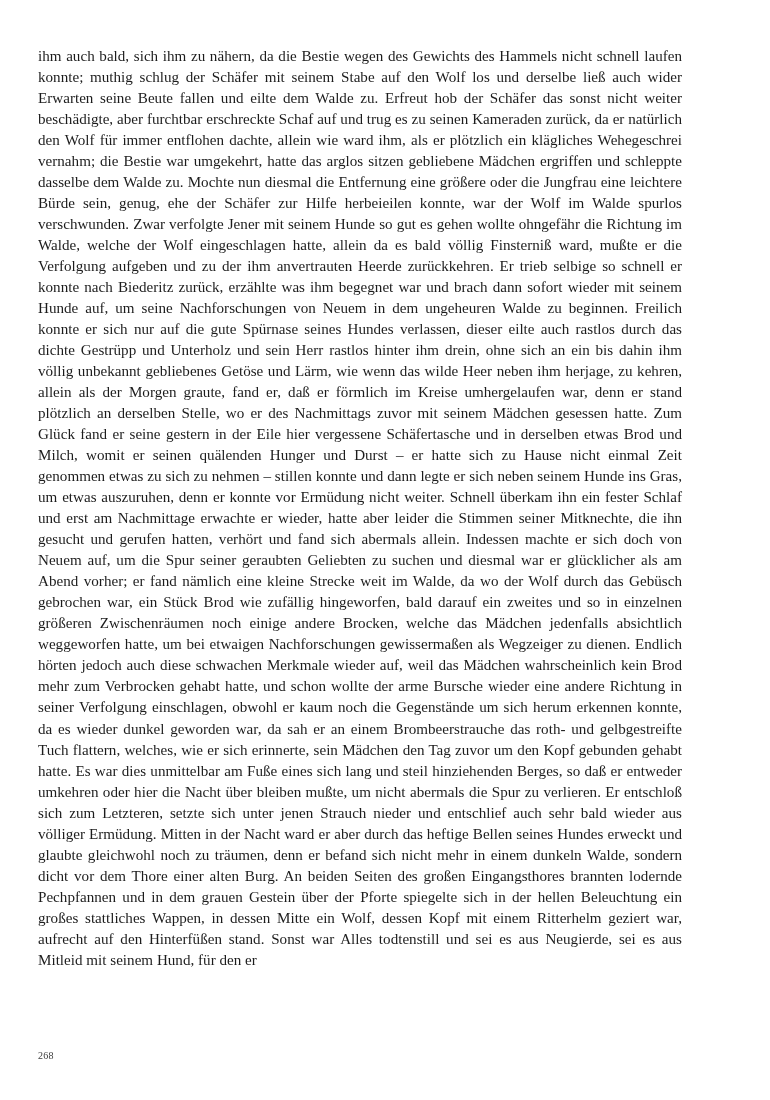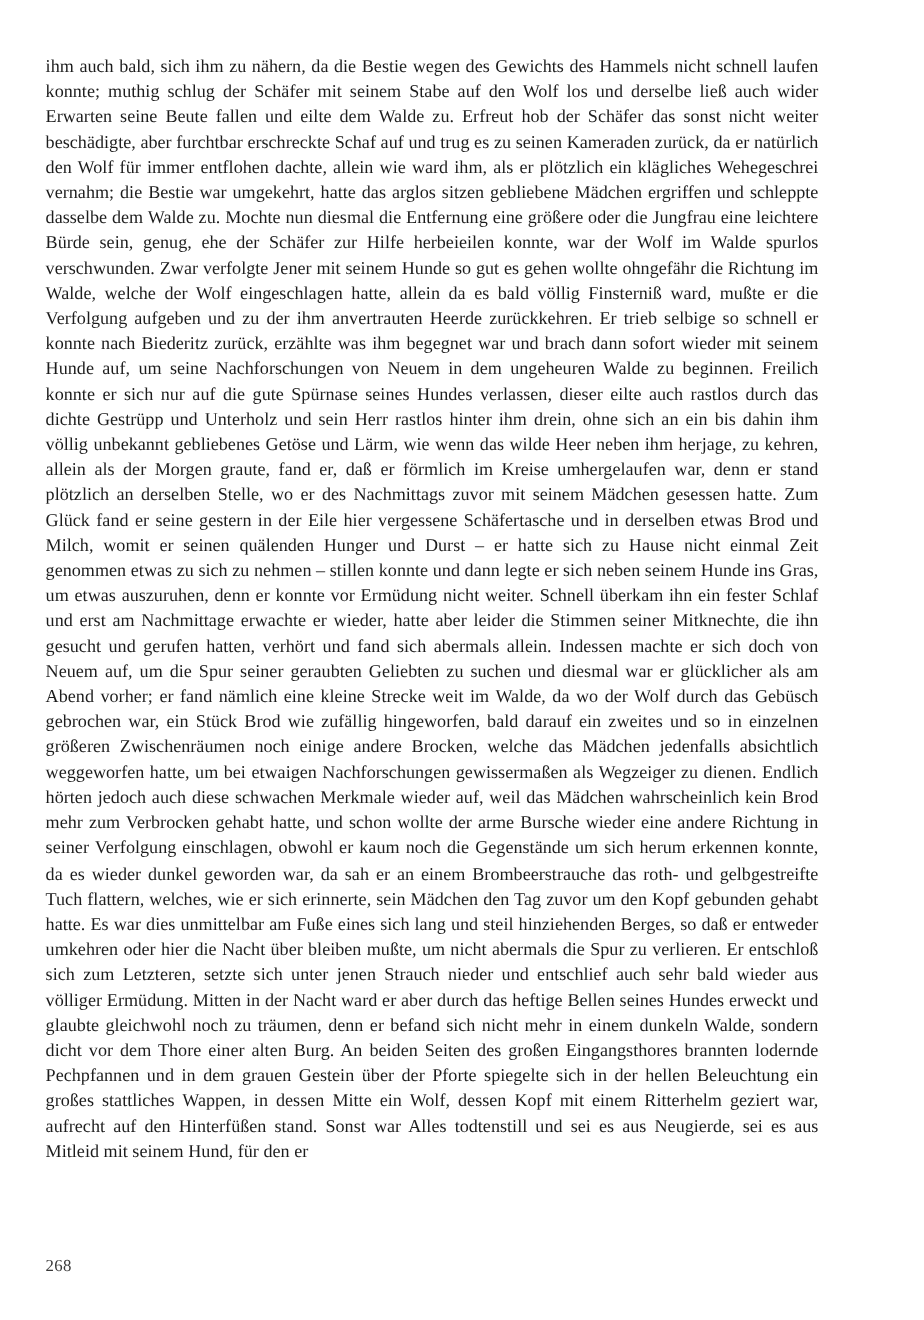--- a/index.html
+++ b/index.html
@@ -38,21 +38,21 @@
     letter-spacing: 0.01px;
     word-spacing: 0.02px;
     color: #1c1c1c;
     hyphens: none;
     -webkit-hyphens: none;
   }
   .folio {
     position: absolute;
     left: 38px;
     top: 1050px;
-    font-size: 14px;
+    font-size: 10px;
     line-height: 12px;
     color: #3a3a3a;
     letter-spacing: 0.2px;
   }
 </style>
 </head>
 <body>
 
 <div class="page">
 

